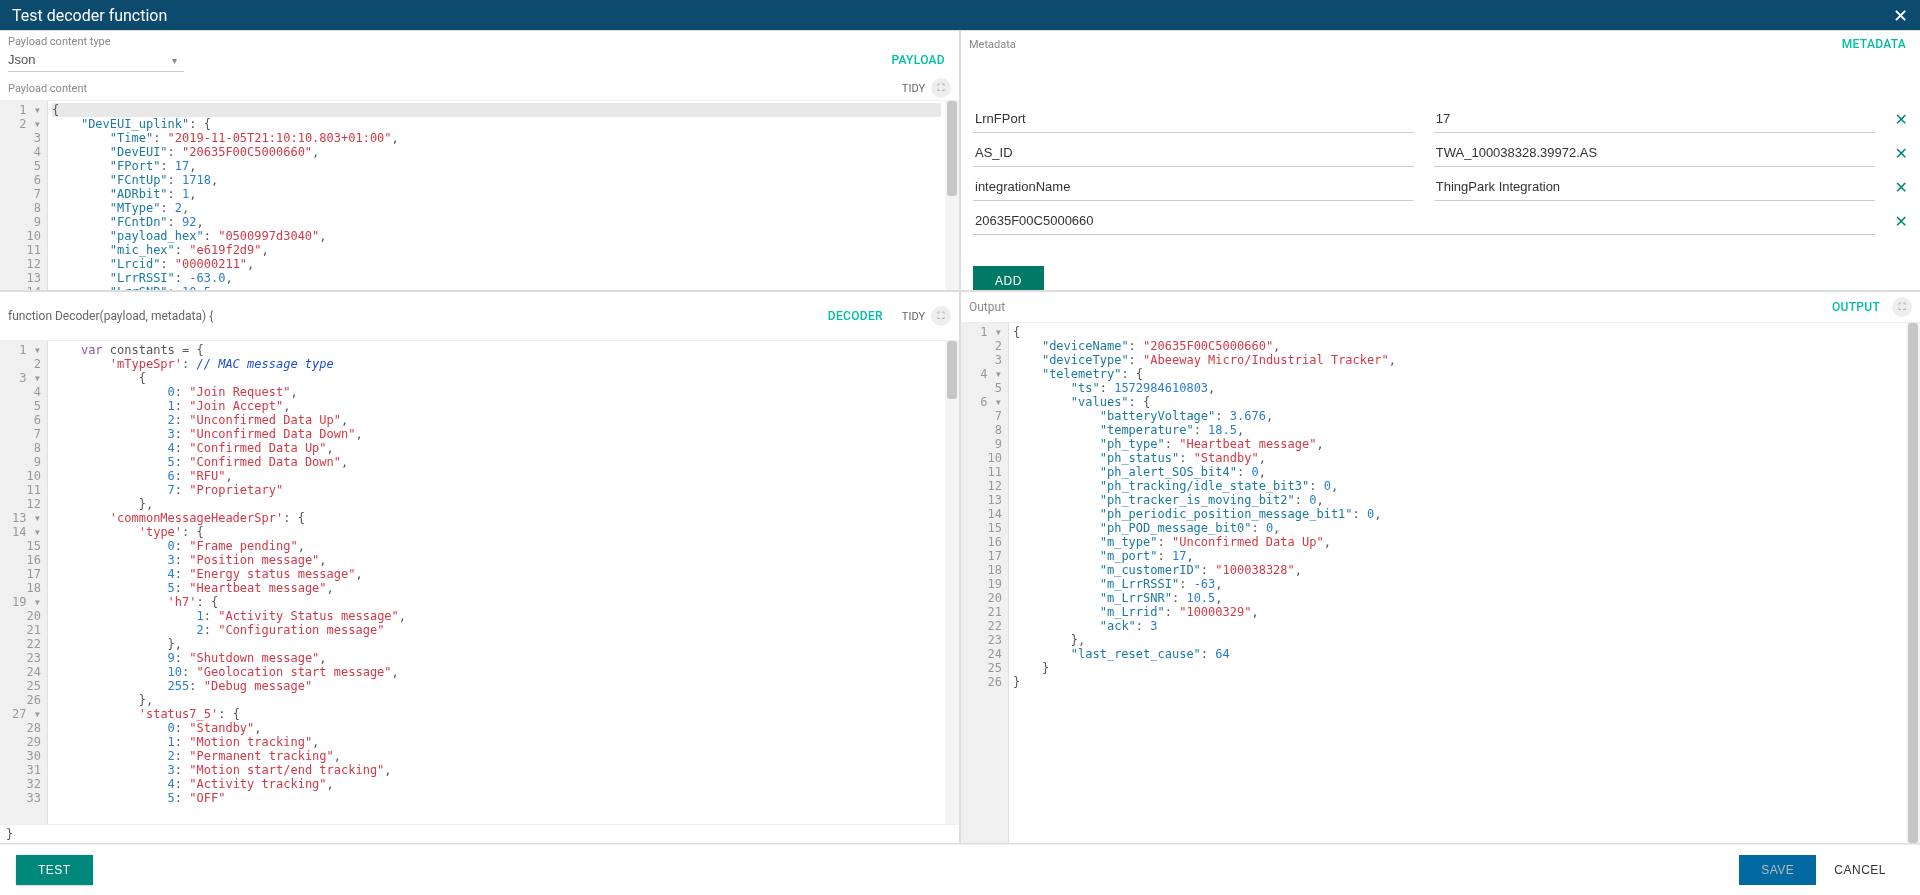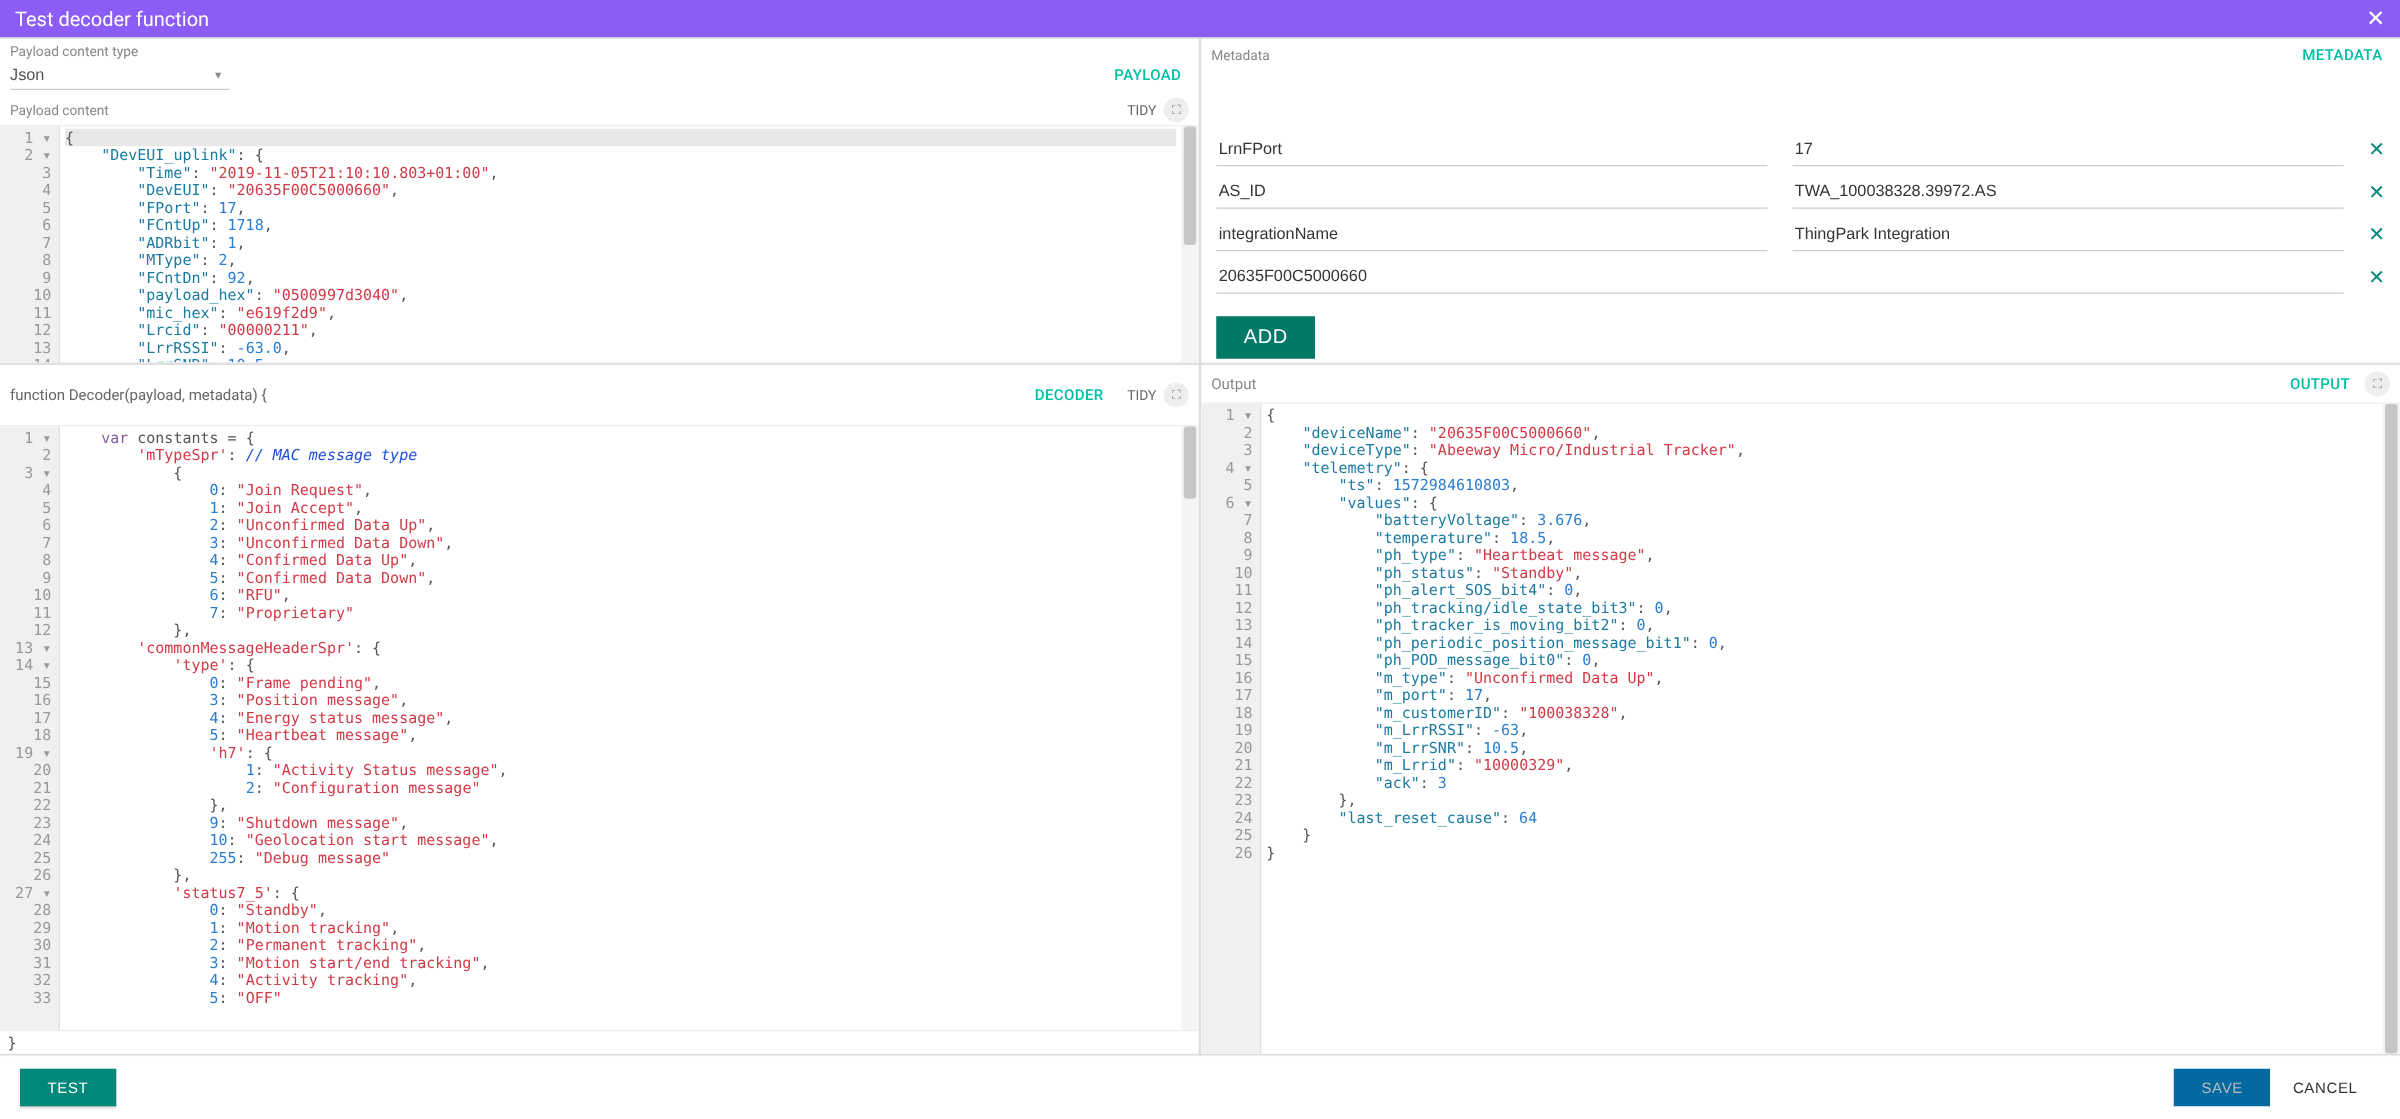--- a/index.html
+++ b/index.html
@@ -7,21 +7,21 @@
   font-family: -apple-system, BlinkMacSystemFont, "Segoe UI", Roboto, Helvetica, Arial, sans-serif;
   font-size: 13px;
   background: #fff;
   color: #333;
   height: 895px;
   width: 1920px;
   display: flex;
   flex-direction: column;
 }
 .header {
-  background: #8b5cf6;
+  background: #0c4a6e;
   color: #fff;
   height: 30px;
   display: flex;
   align-items: center;
   padding: 0 12px;
   font-size: 16px;
   gap: 48px;
 }
 .header-title { flex: 1; }
 .close-icon { cursor: pointer; font-size: 18px; }
@@ -156,23 +156,23 @@
   padding: 6px 2px;
   color: #333;
   background: transparent;
 }
 .meta-x { color: #00897b; cursor: pointer; font-size: 16px; }
 .add-btn {
   background: #007967;
   color: #fff;
   border: none;
   padding: 8px 22px;
-  font-size: 16px;
+  font-size: 12px;
   letter-spacing: 0.5px;
-  margin-top: 12px;
+  margin-top: 25px;
   cursor: pointer;
 }
 
 
 .decoder-head {
   display: flex;
   align-items: center;
   padding: 13px 8px;
   font-size: 12px;
   color: #666;

